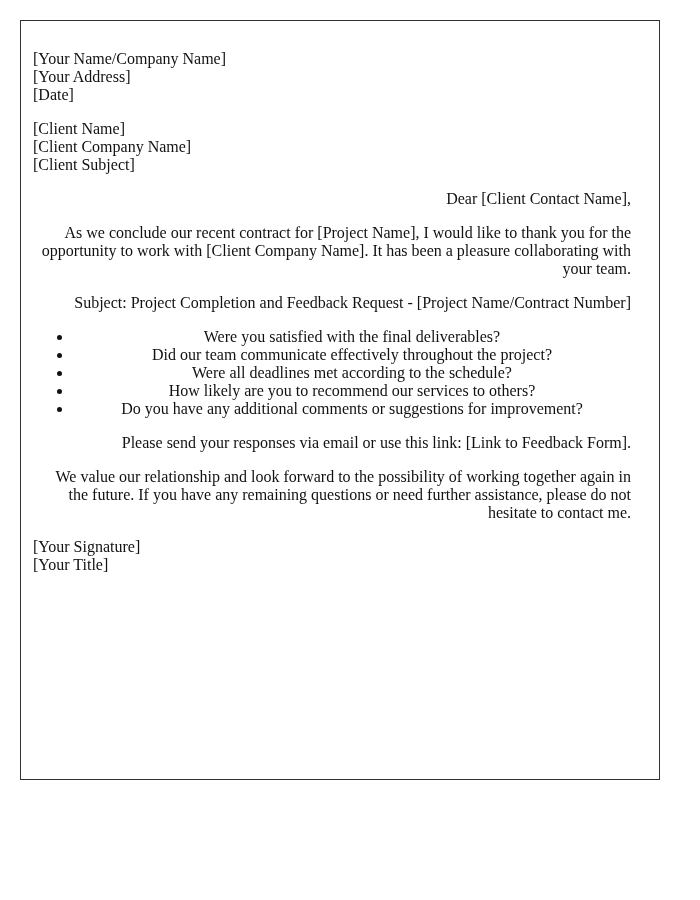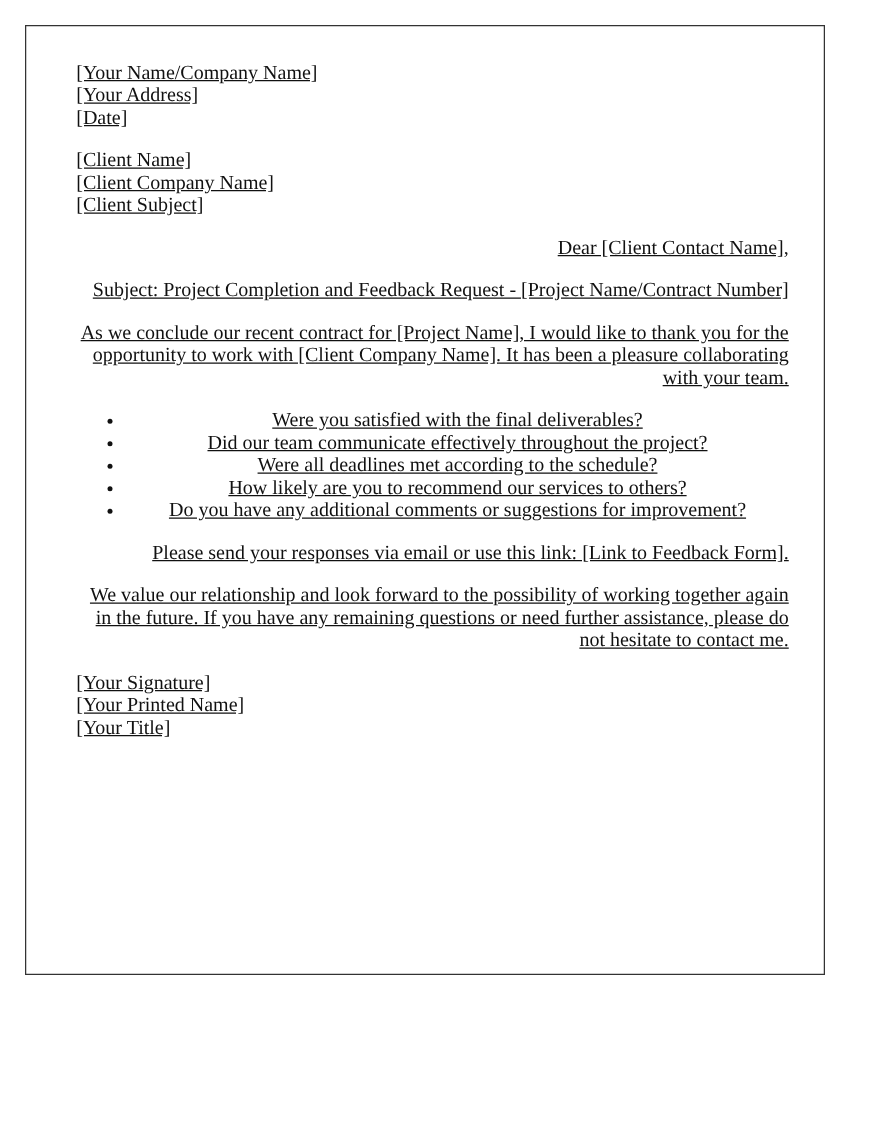--- a/index.html
+++ b/index.html
@@ -1,21 +1,21 @@
 <!DOCTYPE html>
 <html><head>
 <meta charset="utf-8">
 <style>
   html, body { margin: 0; padding: 0; background: #ffffff; }
   body { width: 700px; height: 900px; position: relative; font-family: "Liberation Serif", "DejaVu Serif", serif; color: #111; }
   .letter {
     position: absolute; left: 20px; top: 20px; width: 640px; height: 760px;
     border: 1px solid #333; box-sizing: border-box;
-    padding: 29px 28px 0 40px;
-    font-size: 16px; line-height: 18px; text-decoration: underline;
+    padding: 29px 28px 0 12px;
+    font-size: 16px; line-height: 18px;
   }
   .block { margin: 0 0 16px 0; }
   .line { display: block; }
   p { margin: 0 0 16px 0; text-align: right; }
   ul { margin: 0 0 16px 0; padding-left: 40px; text-align: center; }
   li { margin: 0; }
 </style>
 </head>
 <body>
 
@@ -24,29 +24,28 @@
     <span class="line">[Your Name/Company Name]</span>
     <span class="line">[Your Address]</span>
     <span class="line">[Date]</span>
   </div>
   <div class="block">
     <span class="line">[Client Name]</span>
     <span class="line">[Client Company Name]</span>
     <span class="line">[Client Subject]</span>
   </div>
   <p>Dear [Client Contact Name],</p>
+  <p>As we conclude our recent contract for [Project Name], I would like to thank you for the opportunity to work with [Client Company Name]. It has been a pleasure collaborating with your team.</p>
   <p>Subject: Project Completion and Feedback Request - [Project Name/Contract Number]</p>
-  <p>As we conclude our recent contract for [Project Name], I would like to thank you for the opportunity to work with [Client Company Name]. It has been a pleasure collaborating with your team.</p>
   <ul>
     <li>Were you satisfied with the final deliverables?</li>
     <li>Did our team communicate effectively throughout the project?</li>
     <li>Were all deadlines met according to the schedule?</li>
     <li>How likely are you to recommend our services to others?</li>
     <li>Do you have any additional comments or suggestions for improvement?</li>
   </ul>
   <p>Please send your responses via email or use this link: [Link to Feedback Form].</p>
   <p>We value our relationship and look forward to the possibility of working together again in the future. If you have any remaining questions or need further assistance, please do not hesitate to contact me.</p>
   <div class="block">
     <span class="line">[Your Signature]</span>
-    <span class="line">[Your Printed Name]</span>
     <span class="line">[Your Title]</span>
   </div>
 </div>
 
 </body></html>

